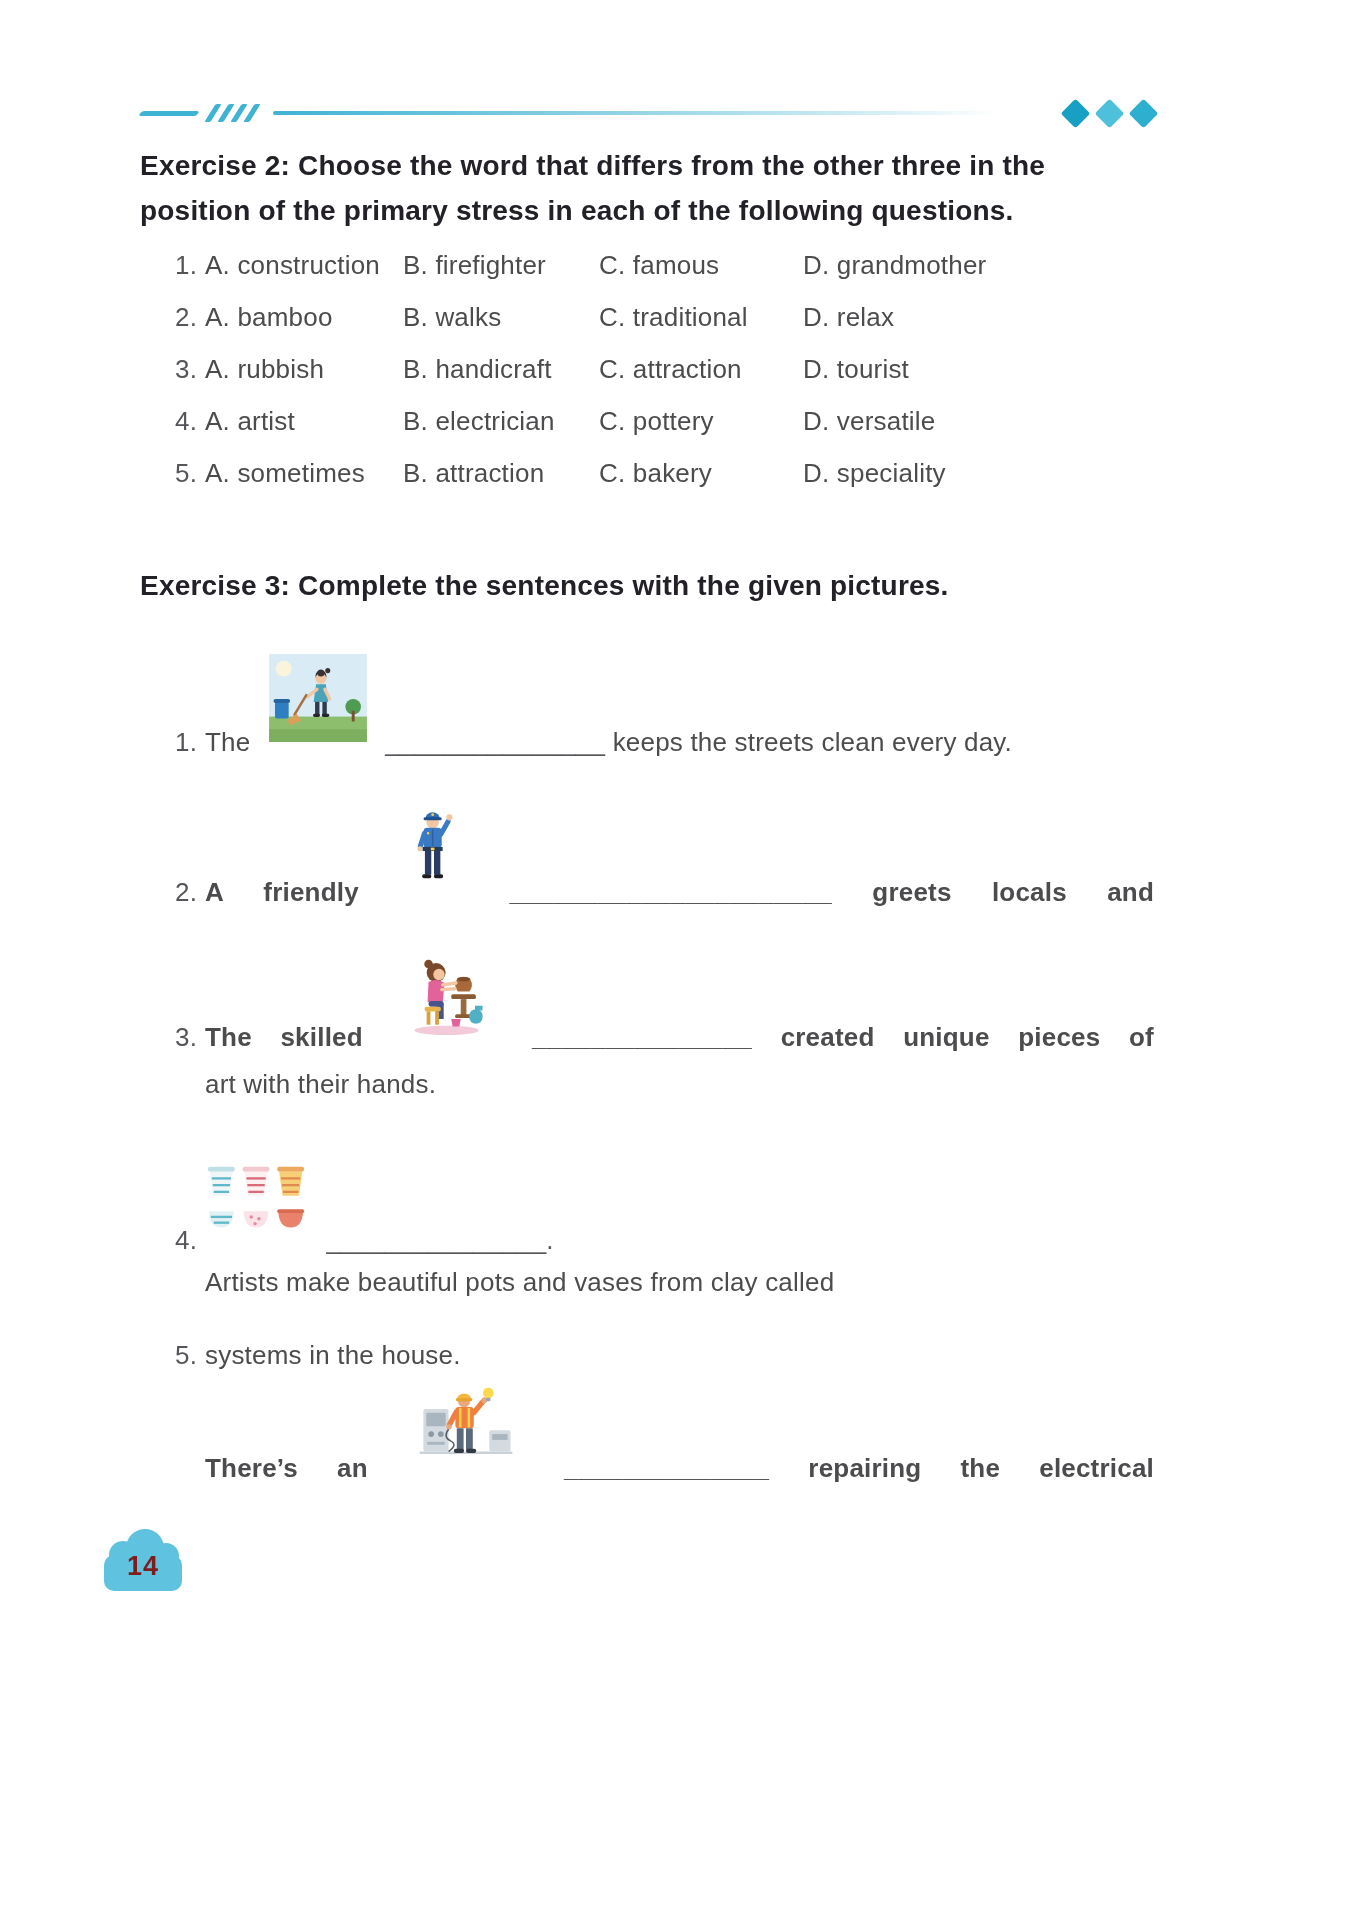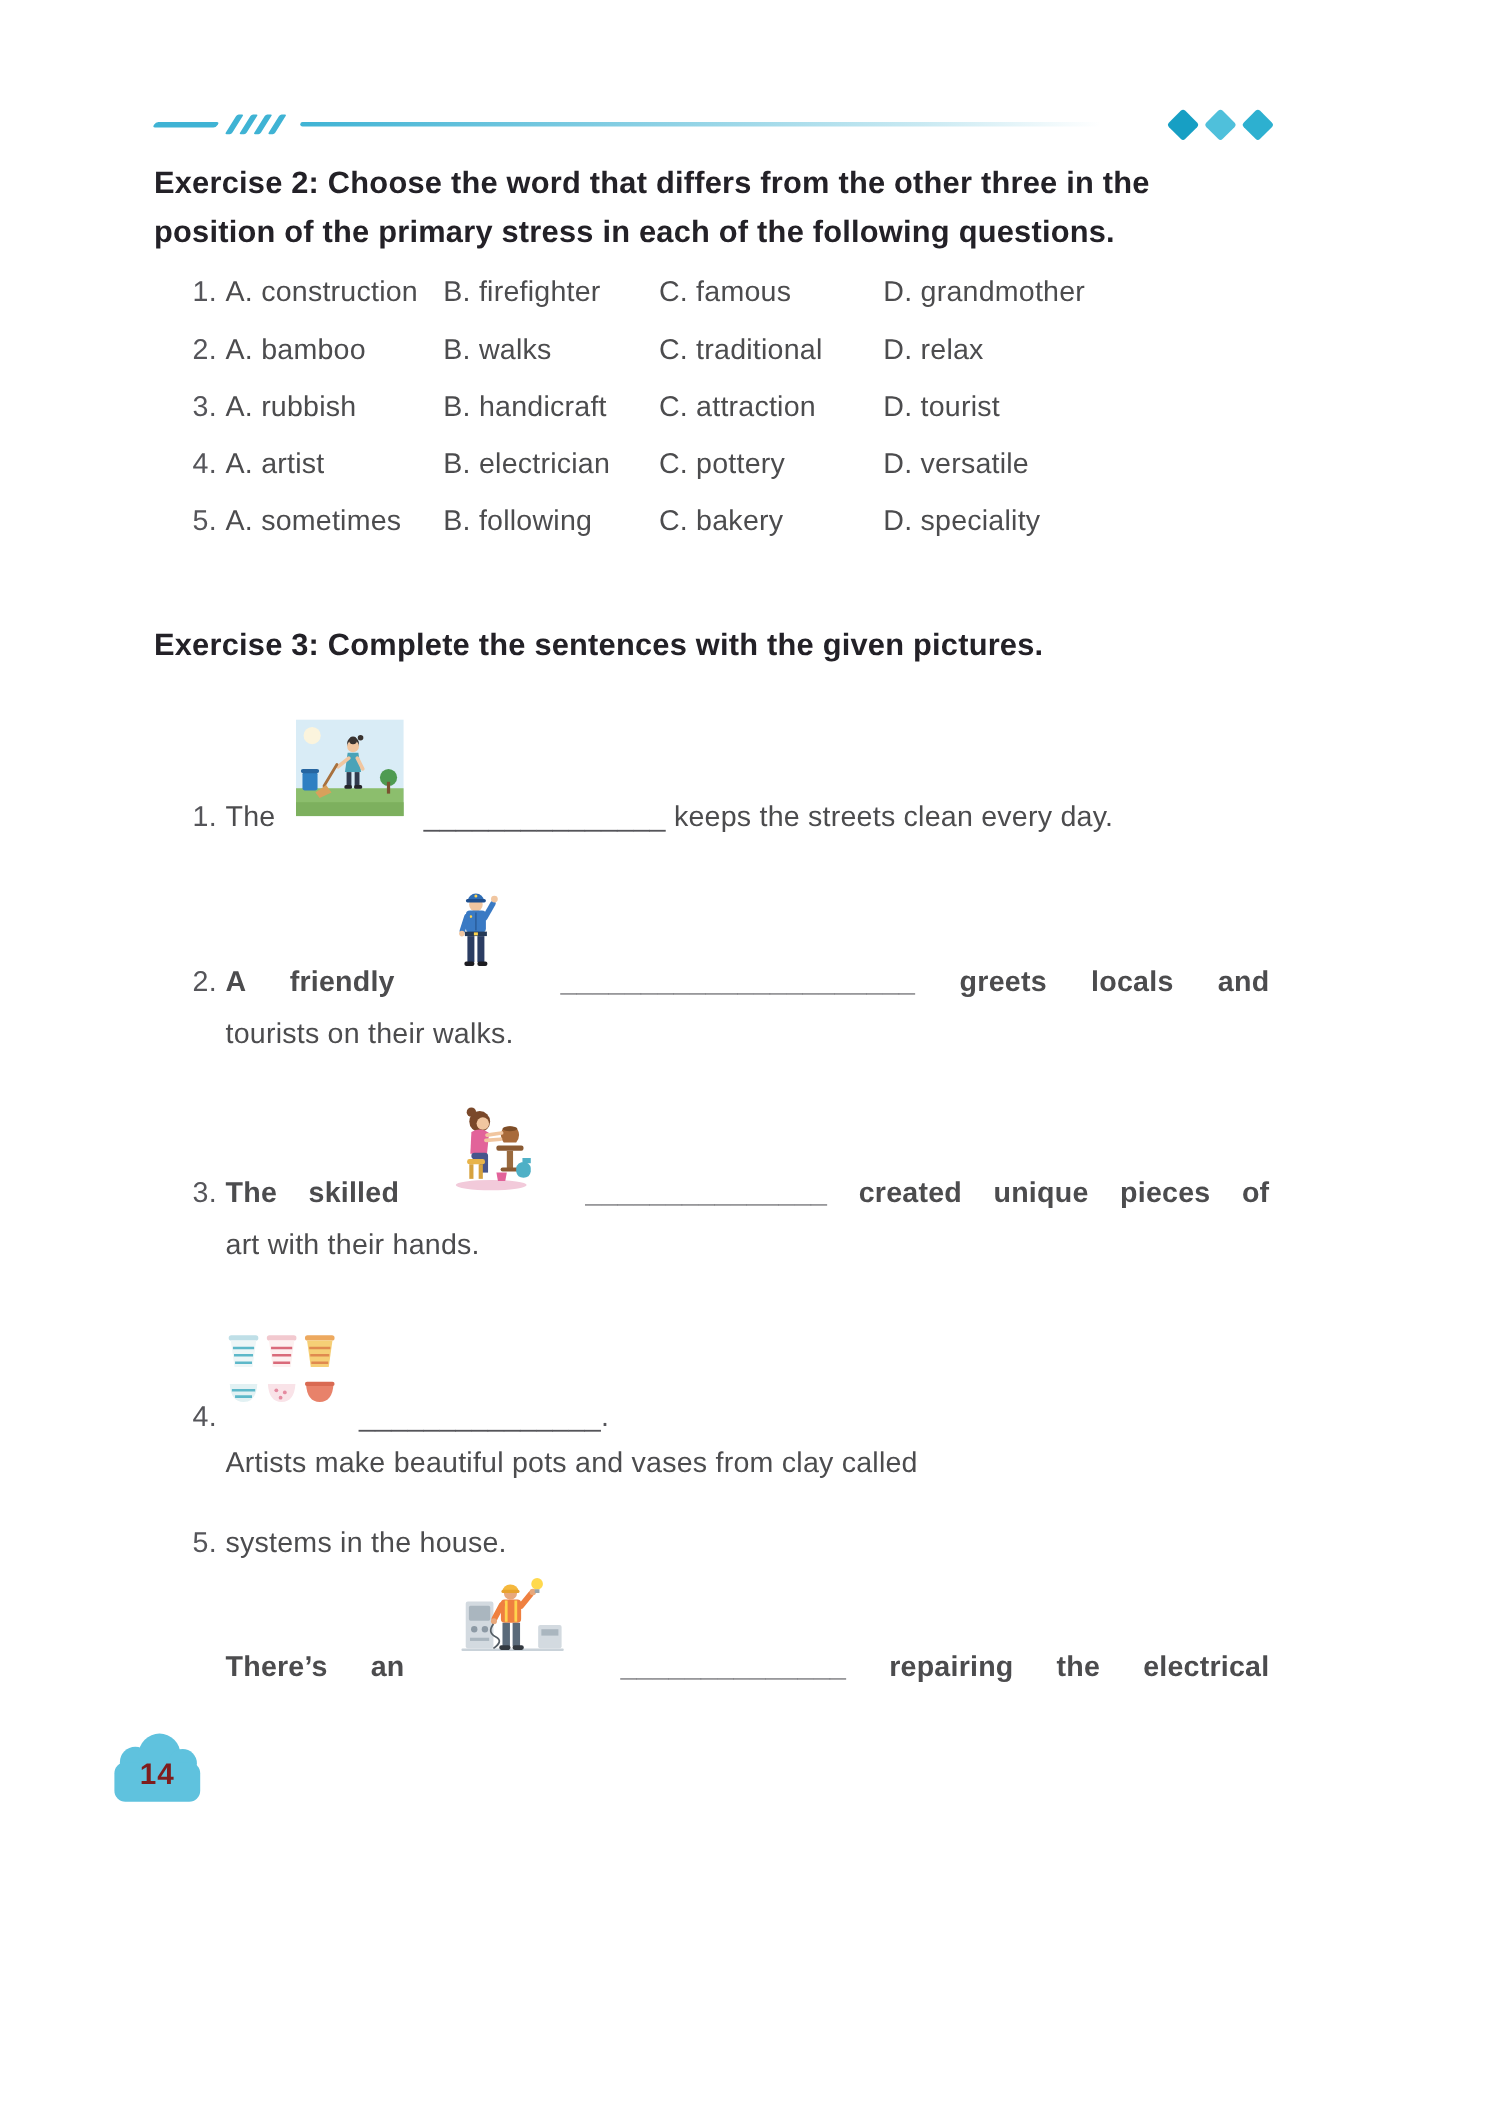--- a/index.html
+++ b/index.html
@@ -145,21 +145,21 @@
     <div class="q-row">
       <span class="q-num">4.</span>
       <span class="q-opt oa">A. artist</span>
       <span class="q-opt ob">B. electrician</span>
       <span class="q-opt oc">C. pottery</span>
       <span class="q-opt od">D. versatile</span>
     </div>
     <div class="q-row">
       <span class="q-num">5.</span>
       <span class="q-opt oa">A. sometimes</span>
-      <span class="q-opt ob">B. following</span>
+      <span class="q-opt ob">B. attraction</span>
       <span class="q-opt oc">C. bakery</span>
       <span class="q-opt od">D. speciality</span>
     </div>
   </div>
 
   <h2 class="ex-title ex3-title">Exercise 3: Complete the sentences with the given pictures.</h2>
 
   <div class="ex3-list">
 
     <div class="ex3-item it1">
@@ -215,23 +215,20 @@
             <circle cx="12" cy="53" r="2.8" fill="#f1c6a0"></circle>
             <rect x="15" y="51" width="22" height="4.5" fill="#263a57"></rect>
             <rect x="24" y="51.8" width="4" height="3" fill="#ffd34d"></rect>
             <rect x="17.5" y="55.5" width="7" height="26" fill="#2b3d63"></rect>
             <rect x="27.5" y="55.5" width="7" height="26" fill="#2b3d63"></rect>
             <rect x="14.5" y="81" width="10" height="4.5" rx="2" fill="#1d1d22"></rect>
             <rect x="27.5" y="81" width="10" height="4.5" rx="2" fill="#1d1d22"></rect>
           </svg></span>
           <span class="blank">______________________</span>
           <span>greets locals and</span>
-        </div>
-        <div class="ex3-line cont">
-          <span>tourists on their walks.</span>
         </div>
       </div>
     </div>
 
     <div class="ex3-item it3">
       <span class="ex3-num">3.</span>
       <div class="ex3-body">
         <div class="ex3-line stretch">
           <span>The skilled</span>
           <span class="illus"><svg viewBox="0 0 95 95" width="92" height="90">

